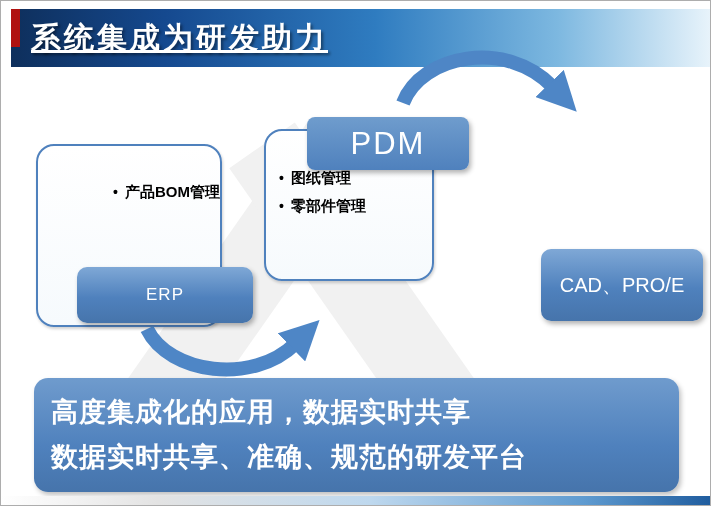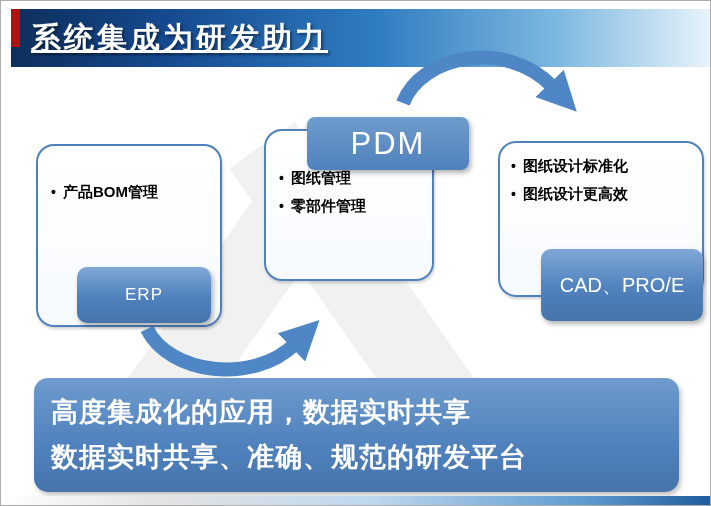--- a/index.html
+++ b/index.html
@@ -33,32 +33,32 @@
     border:2px solid #4f81bd; border-radius:18px;
     box-shadow:1px 2px 3px rgba(0,0,0,.18);
   }
   .panel-erp { left:35px;  top:143px; width:186px; height:183px; }
   .panel-pdm { left:263px; top:128px; width:170px; height:152px; }
   .panel-cad { left:497px; top:140px; width:206px; height:156px; }
 
   .bullets { margin:0; padding:0; list-style:none; color:#000;
     font-size:15px; font-weight:600; line-height:28px; white-space:nowrap; }
   .bullets li::before { content:"•"; margin-right:7px; font-size:14px; }
-  .bullets-erp { padding:32px 0 0 13px; }
+  .bullets-erp { padding:32px 0 0 13px;text-align:right; }
   .bullets-pdm { padding:33px 0 0 13px; }
   .bullets-cad { padding:9px 0 0 11px; }
 
   
   .chip {
     position:absolute; z-index:4; display:flex; align-items:center; justify-content:center;
     color:#ffffff; border-radius:10px;
     background:linear-gradient(180deg,#7fa8d6 0%,#4f81bd 55%,#4674ab 100%);
     box-shadow:2px 3px 5px rgba(0,0,0,.3); white-space:nowrap;
   }
-  .chip-erp { left:76px;  top:266px; width:134px; height:56px; font-size:17px; letter-spacing:1px; }
+  .chip-erp { left:76px;  top:266px; width:176px; height:56px; font-size:17px; letter-spacing:1px; }
   .chip-cad { left:540px; top:248px; width:162px; height:72px; font-size:20px; }
   .chip-pdm { left:306px; top:116px; width:162px; height:53px; font-size:31px; border-radius:8px;
     background:linear-gradient(180deg,#6f9ccd 0%,#4f81bd 100%); letter-spacing:2px; }
 
   
   .arrows { position:absolute; left:0; top:0; z-index:3; pointer-events:none; }
 
   
   .summary {
     position:absolute; left:33px; top:377px; width:645px; height:114px; z-index:2;
@@ -104,26 +104,20 @@
     </ul>
   </div>
 
   <div class="panel panel-pdm">
     <ul class="bullets bullets-pdm">
       <li>图纸管理</li>
       <li>零部件管理</li>
     </ul>
   </div>
 
-  <div class="panel panel-cad">
-    <ul class="bullets bullets-cad">
-      <li>图纸设计标准化</li>
-      <li>图纸设计更高效</li>
-    </ul>
-  </div>
 
   <div class="chip chip-pdm">PDM</div>
   <div class="chip chip-erp">ERP</div>
   <div class="chip chip-cad">CAD、PRO/E</div>
 
   <div class="summary">
     <div>高度集成化的应用，数据实时共享</div>
     <div>数据实时共享、准确、规范的研发平台</div>
   </div>
 

